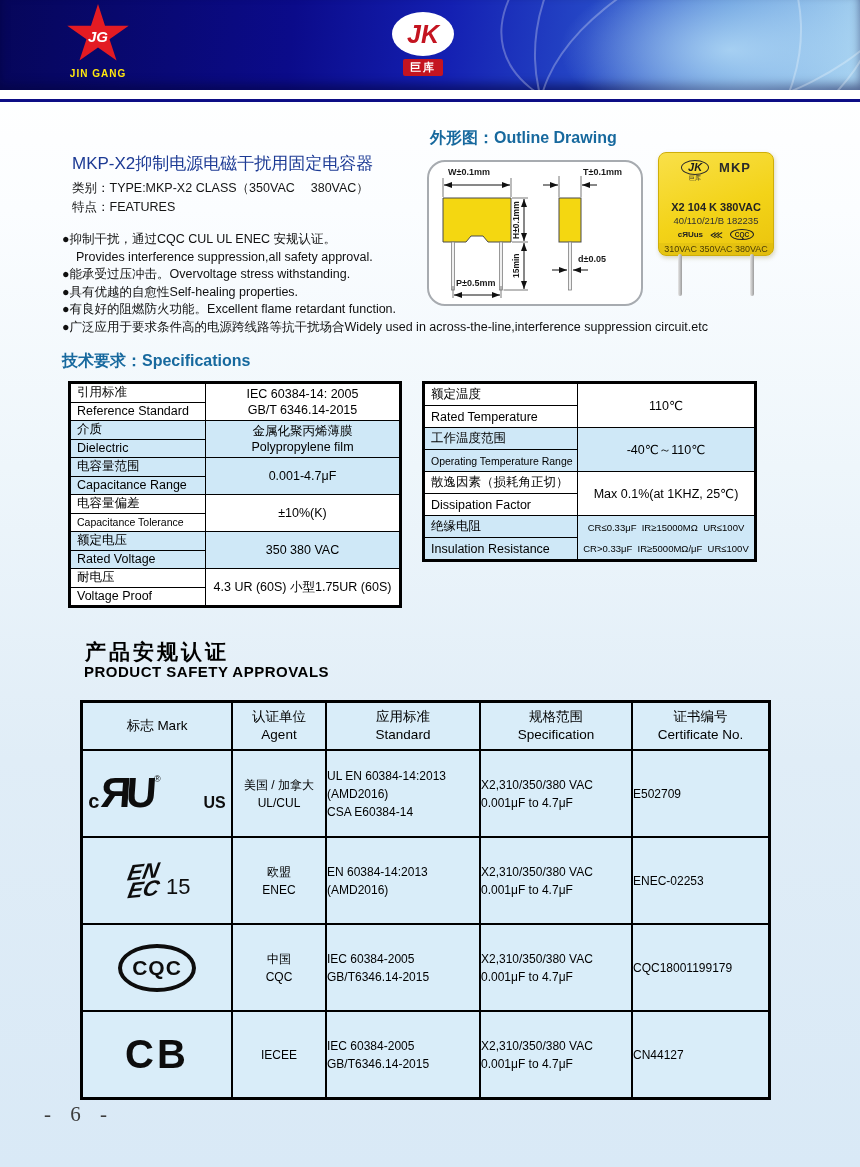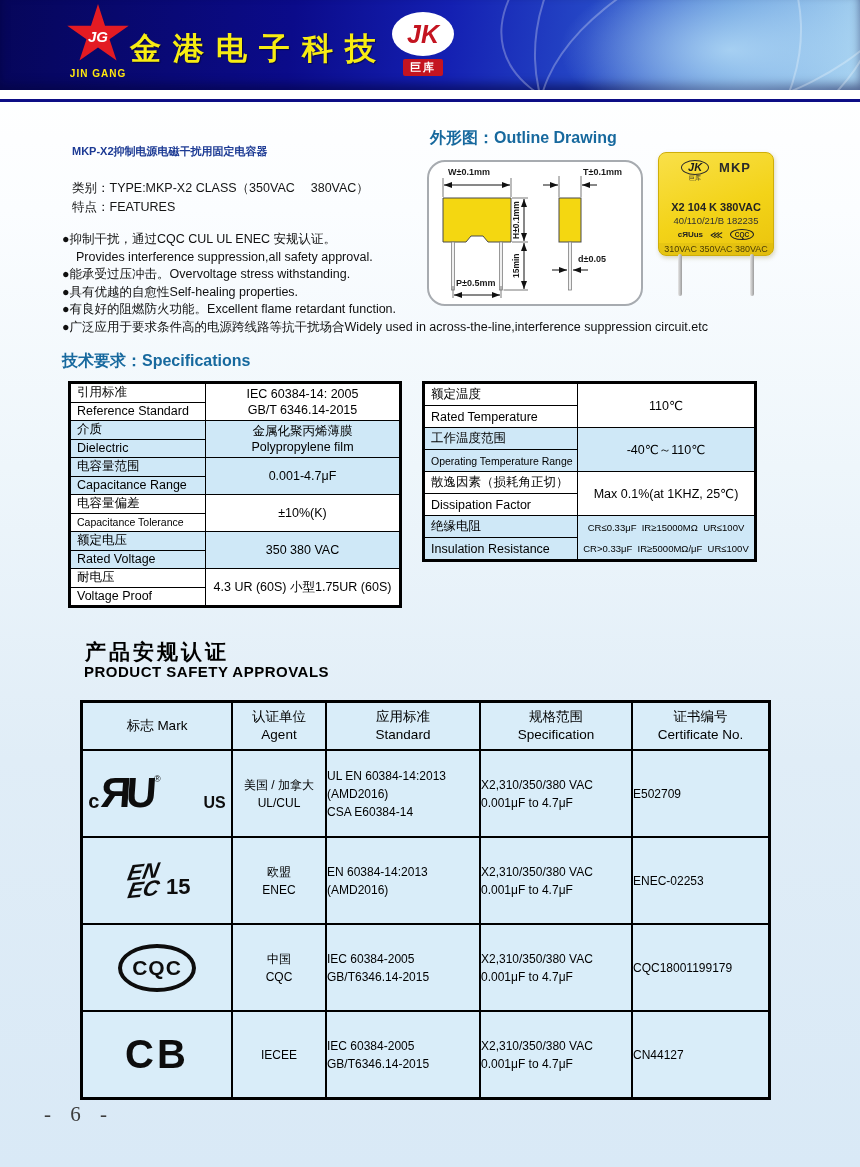--- a/index.html
+++ b/index.html
@@ -24,21 +24,21 @@
   .star-caption{margin-top:2px;color:#ffe70e;font-size:10px;font-weight:bold;letter-spacing:1px;}
   .company{position:absolute;left:130px;top:28px;color:#f7ec13;font-size:31px;font-weight:bold;letter-spacing:12px;white-space:nowrap;text-shadow:1px 1px 1px rgba(0,0,0,.5);}
   .jk-badge{position:absolute;left:388px;top:12px;width:70px;text-align:center;}
   .jk-oval{width:62px;height:44px;margin:0 auto;background:#fff;border-radius:50%;
            color:#c41420;font-weight:900;font-style:italic;font-size:25px;line-height:44px;}
   .jk-sub{display:inline-block;margin-top:3px;background:#c41420;color:#fff;font-size:11px;font-weight:bold;
           padding:1px 7px;border-radius:2px;letter-spacing:2px;}
   .divider-white{position:absolute;left:0;top:90px;width:860px;height:9px;background:#ffffff;}
   .divider-navy{position:absolute;left:0;top:99px;width:860px;height:3px;background:#0d0d85;}
   
-  .doc-title{position:absolute;left:72px;top:144px;font-size:11px;font-weight:bold;color:#1c3a94;}
+  .doc-title{position:absolute;left:72px;top:152px;font-size:17px;font-weight:normal;color:#1c3a94;}
   .type-line{position:absolute;left:72px;top:180px;font-size:12.5px;color:#151515;}
   .feat-line{position:absolute;left:72px;top:199px;font-size:12.5px;color:#151515;}
   .features{position:absolute;left:62px;top:231px;font-size:12.5px;color:#101010;line-height:17.5px;white-space:nowrap;}
   .features .indent{padding-left:14px;}
   
   .outline-heading{position:absolute;left:430px;top:128px;font-size:16px;font-weight:bold;color:#17699e;}
   .draw-panel{position:absolute;left:427px;top:160px;width:212px;height:142px;background:#fff;
               border:2px solid #a7abb0;border-radius:18px;}
   .draw-panel svg{display:block;margin:0 auto;}
   .cap-photo{position:absolute;left:658px;top:152px;width:118px;height:146px;}
@@ -91,21 +91,21 @@
   .cell-cert{text-align:left;border-radius:16px;}
   .mark-cul{display:inline-flex;align-items:flex-end;color:#0d0d0d;}
   .cul-c{font-size:20px;font-weight:900;line-height:18px;}
   .cul-ru{font-size:42px;font-weight:900;line-height:34px;letter-spacing:-5px;display:inline-block;transform:skewX(-4deg);margin:0 2px;}
   .cul-reg{font-size:9px;align-self:flex-start;margin-top:-2px;}
   .cul-us{font-size:16px;font-weight:900;line-height:15px;margin-left:43px;}
   .mark-enec{display:inline-flex;align-items:center;color:#0d0d0d;}
   .enec-stack{display:flex;flex-direction:column;transform:skewX(-16deg) rotate(-6deg);
               font-weight:900;font-style:italic;font-size:22px;line-height:18px;}
   .enec-stack span:nth-child(2){margin-left:7px;}
-  .enec-year{font-size:22px;font-weight:bold;margin-left:5px;margin-top:13px;}
+  .enec-year{font-size:22px;font-weight:normal;margin-left:5px;margin-top:13px;}
   .mark-cqc{display:inline-block;border:4px solid #0d0d0d;border-radius:50%;width:70px;height:40px;
             line-height:40px;font-weight:900;font-size:21px;letter-spacing:1px;color:#0d0d0d;}
   .mark-cb{font-size:40px;font-weight:900;letter-spacing:3px;color:#0d0d0d;}
   
   .page-num{position:absolute;left:44px;top:1102px;font-family:"Liberation Serif","DejaVu Serif",serif;
             font-size:21px;letter-spacing:7px;color:#3d3d3d;}
   svg text{font-family:"Liberation Sans","DejaVu Sans",sans-serif;fill:#1a1a1a;}
 </style>
 </head>
 <body>
@@ -116,21 +116,20 @@
     <div class="glow"></div>
     <div class="arc arc1"></div>
     <div class="arc arc2"></div>
     <div class="arc arc3"></div>
     <div class="star-wrap">
       <div class="star">
         <span>JG</span>
       </div>
       <div class="star-caption">JIN GANG</div>
     </div>
-    <div class="company">金港电子科技</div>
     <div class="jk-badge">
       <div class="jk-oval">JK</div>
       <div class="jk-sub">巨库</div>
     </div>
   </div>
   <div class="divider-white"></div>
   <div class="divider-navy"></div>
 
   <div class="doc-title">MKP-X2抑制电源电磁干扰用固定电容器</div>
   <div class="type-line">类别：TYPE:MKP-X2 CLASS（350VAC　 380VAC）</div>

